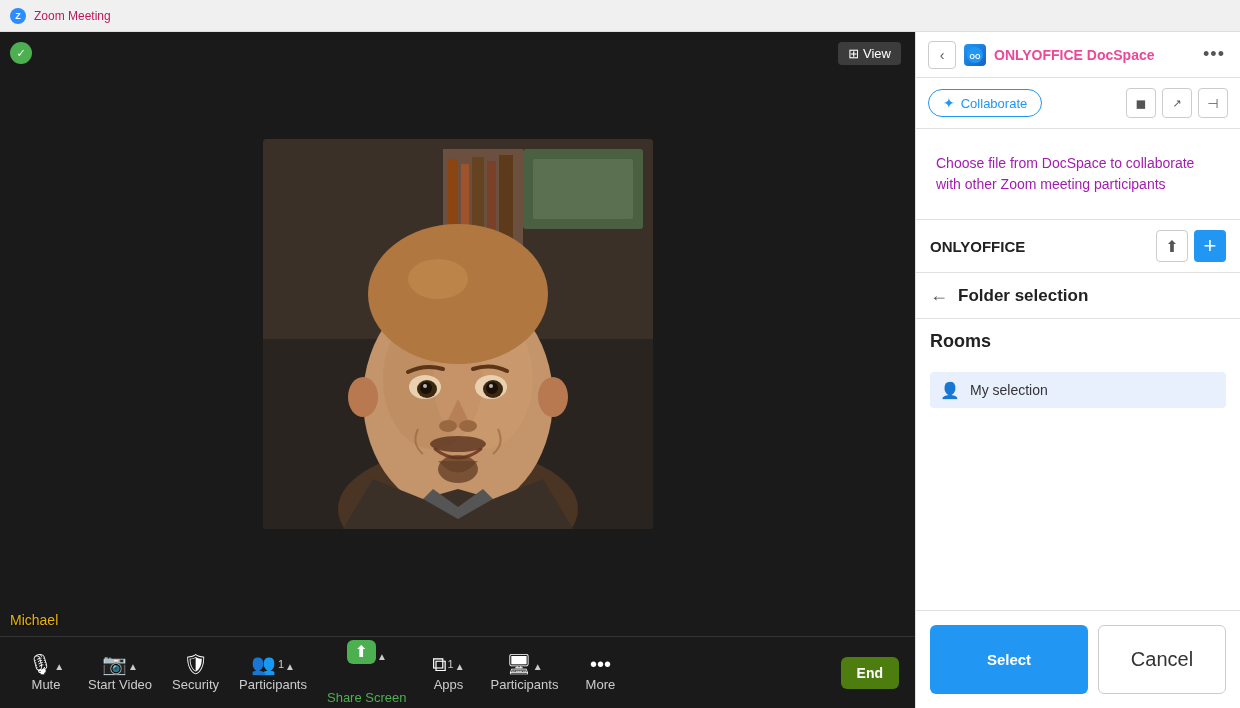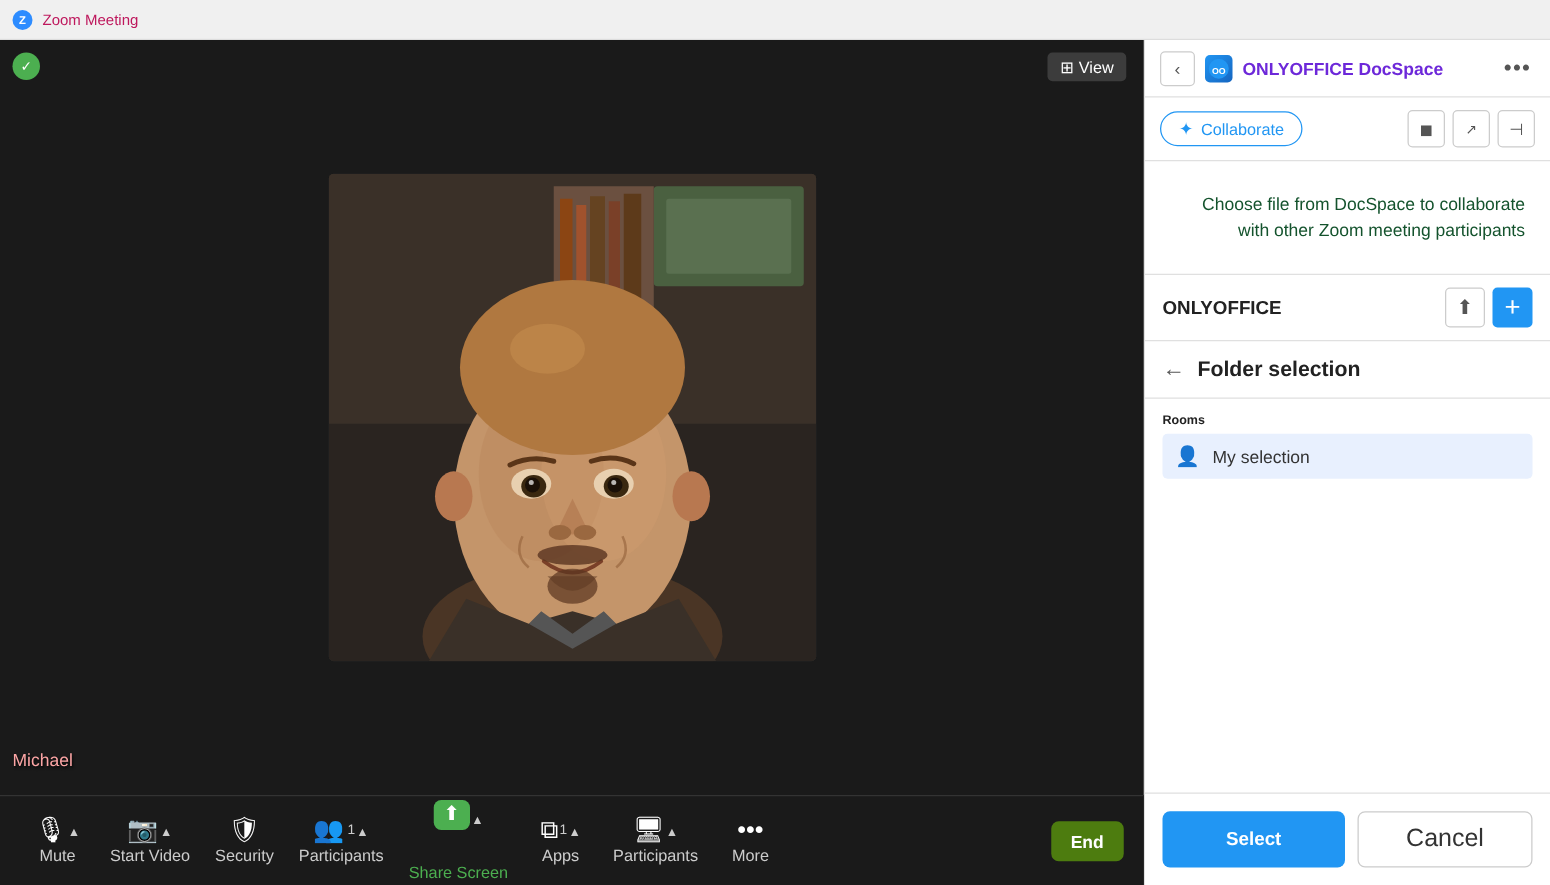--- a/index.html
+++ b/index.html
@@ -78,23 +78,23 @@
     .participant-video {
       width: 390px;
       height: 390px;
       background: #333;
       border-radius: 4px;
       overflow: hidden;
       display: flex; align-items: center; justify-content: center;
     }
     .participant-name {
       position: absolute;
-      bottom: 92px;
+      bottom: 80px;
       left: 10px;
-      color: #fca5a5;
+      color: #eab308;
       font-size: 14px;
       font-weight: 500;
       text-shadow: 1px 1px 2px rgba(0,0,0,0.8);
     }
 
     
     .toolbar {
       height: 72px;
       background: #1a1a1a;
       display: flex;
@@ -187,21 +187,21 @@
     .panel-app-icon {
       width: 22px; height: 22px;
       background: linear-gradient(135deg, #2196f3, #1565c0);
       border-radius: 4px;
       display: flex; align-items: center; justify-content: center;
       color: white; font-size: 9px; font-weight: bold;
     }
     .panel-app-name {
       font-size: 14px;
       font-weight: 600;
-      color: #6d28d9;
+      color: #ec4899;
       flex: 1;
     }
     .panel-more-btn {
       width: 28px; height: 28px;
       border: none;
       background: transparent;
       cursor: pointer;
       display: flex; align-items: center; justify-content: center;
       font-size: 18px; color: #555;
       letter-spacing: 1px;
@@ -237,22 +237,22 @@
       font-size: 13px; color: #555;
     }
     .panel-icons-right {
       margin-left: auto;
       display: flex; gap: 6px;
     }
 
     
     .panel-description {
       padding: 24px 20px;
-      text-align: right;
-      color: #14532d;
+      text-align: left;
+      color: #a21caf;
       font-size: 14px;
       line-height: 1.5;
       border-bottom: 1px solid #e0e0e0;
     }
 
     
     .onlyoffice-section {
       padding: 10px 14px;
       display: flex;
       align-items: center;
@@ -305,24 +305,24 @@
       color: #222;
     }
 
     
     .folder-list {
       flex: 1;
       padding: 12px 14px;
       overflow-y: auto;
     }
     .rooms-label {
-      font-size: 10px;
+      font-size: 18px;
       font-weight: 700;
       color: #222;
-      margin-bottom: 5px;
+      margin-bottom: 20px;
     }
     .folder-item {
       display: flex;
       align-items: center;
       gap: 10px;
       padding: 8px 10px;
       border-radius: 4px;
       cursor: pointer;
       background: #e8f0fe;
     }
@@ -342,21 +342,21 @@
       display: flex;
       gap: 10px;
       border-top: 1px solid #e0e0e0;
     }
     .select-btn {
       flex: 1;
       background: #2196f3;
       color: white;
       border: none;
       border-radius: 6px;
-      padding: 14px;
+      padding: 26px;
       font-size: 15px;
       font-weight: 600;
       cursor: pointer;
     }
     .cancel-btn {
       flex: 1;
       background: white;
       color: #333;
       border: 1.5px solid #ccc;
       border-radius: 6px;

